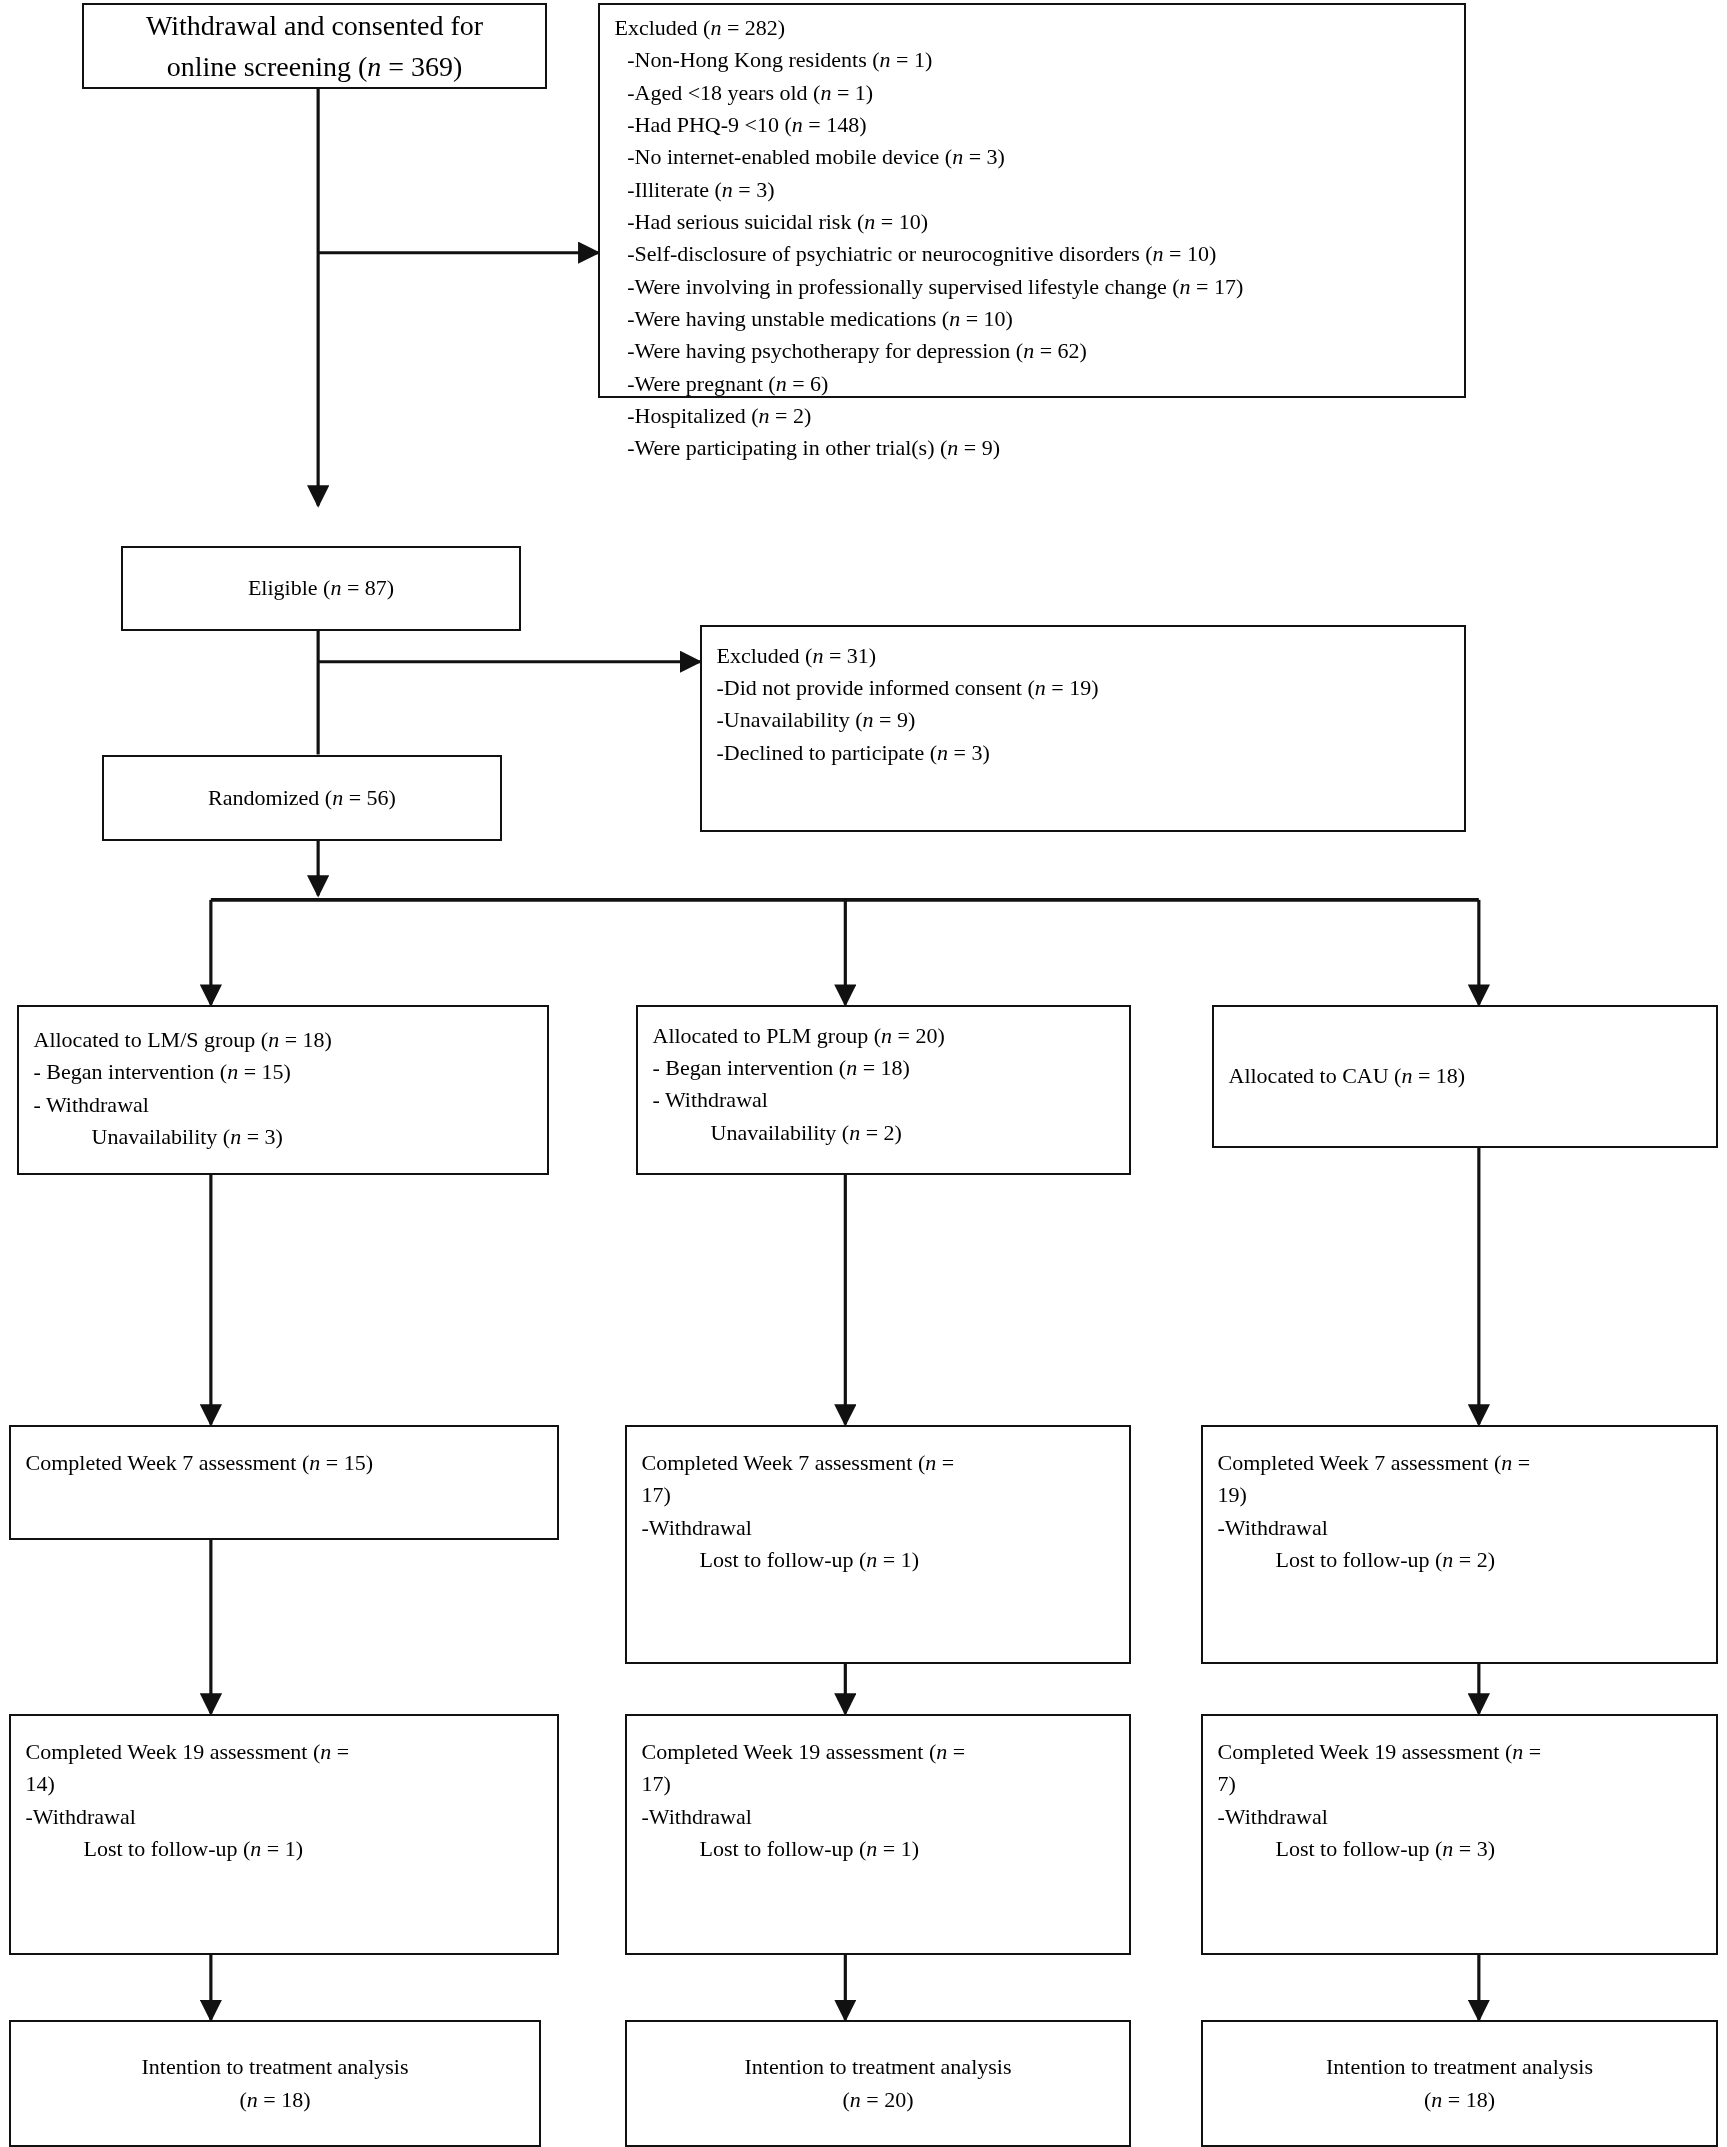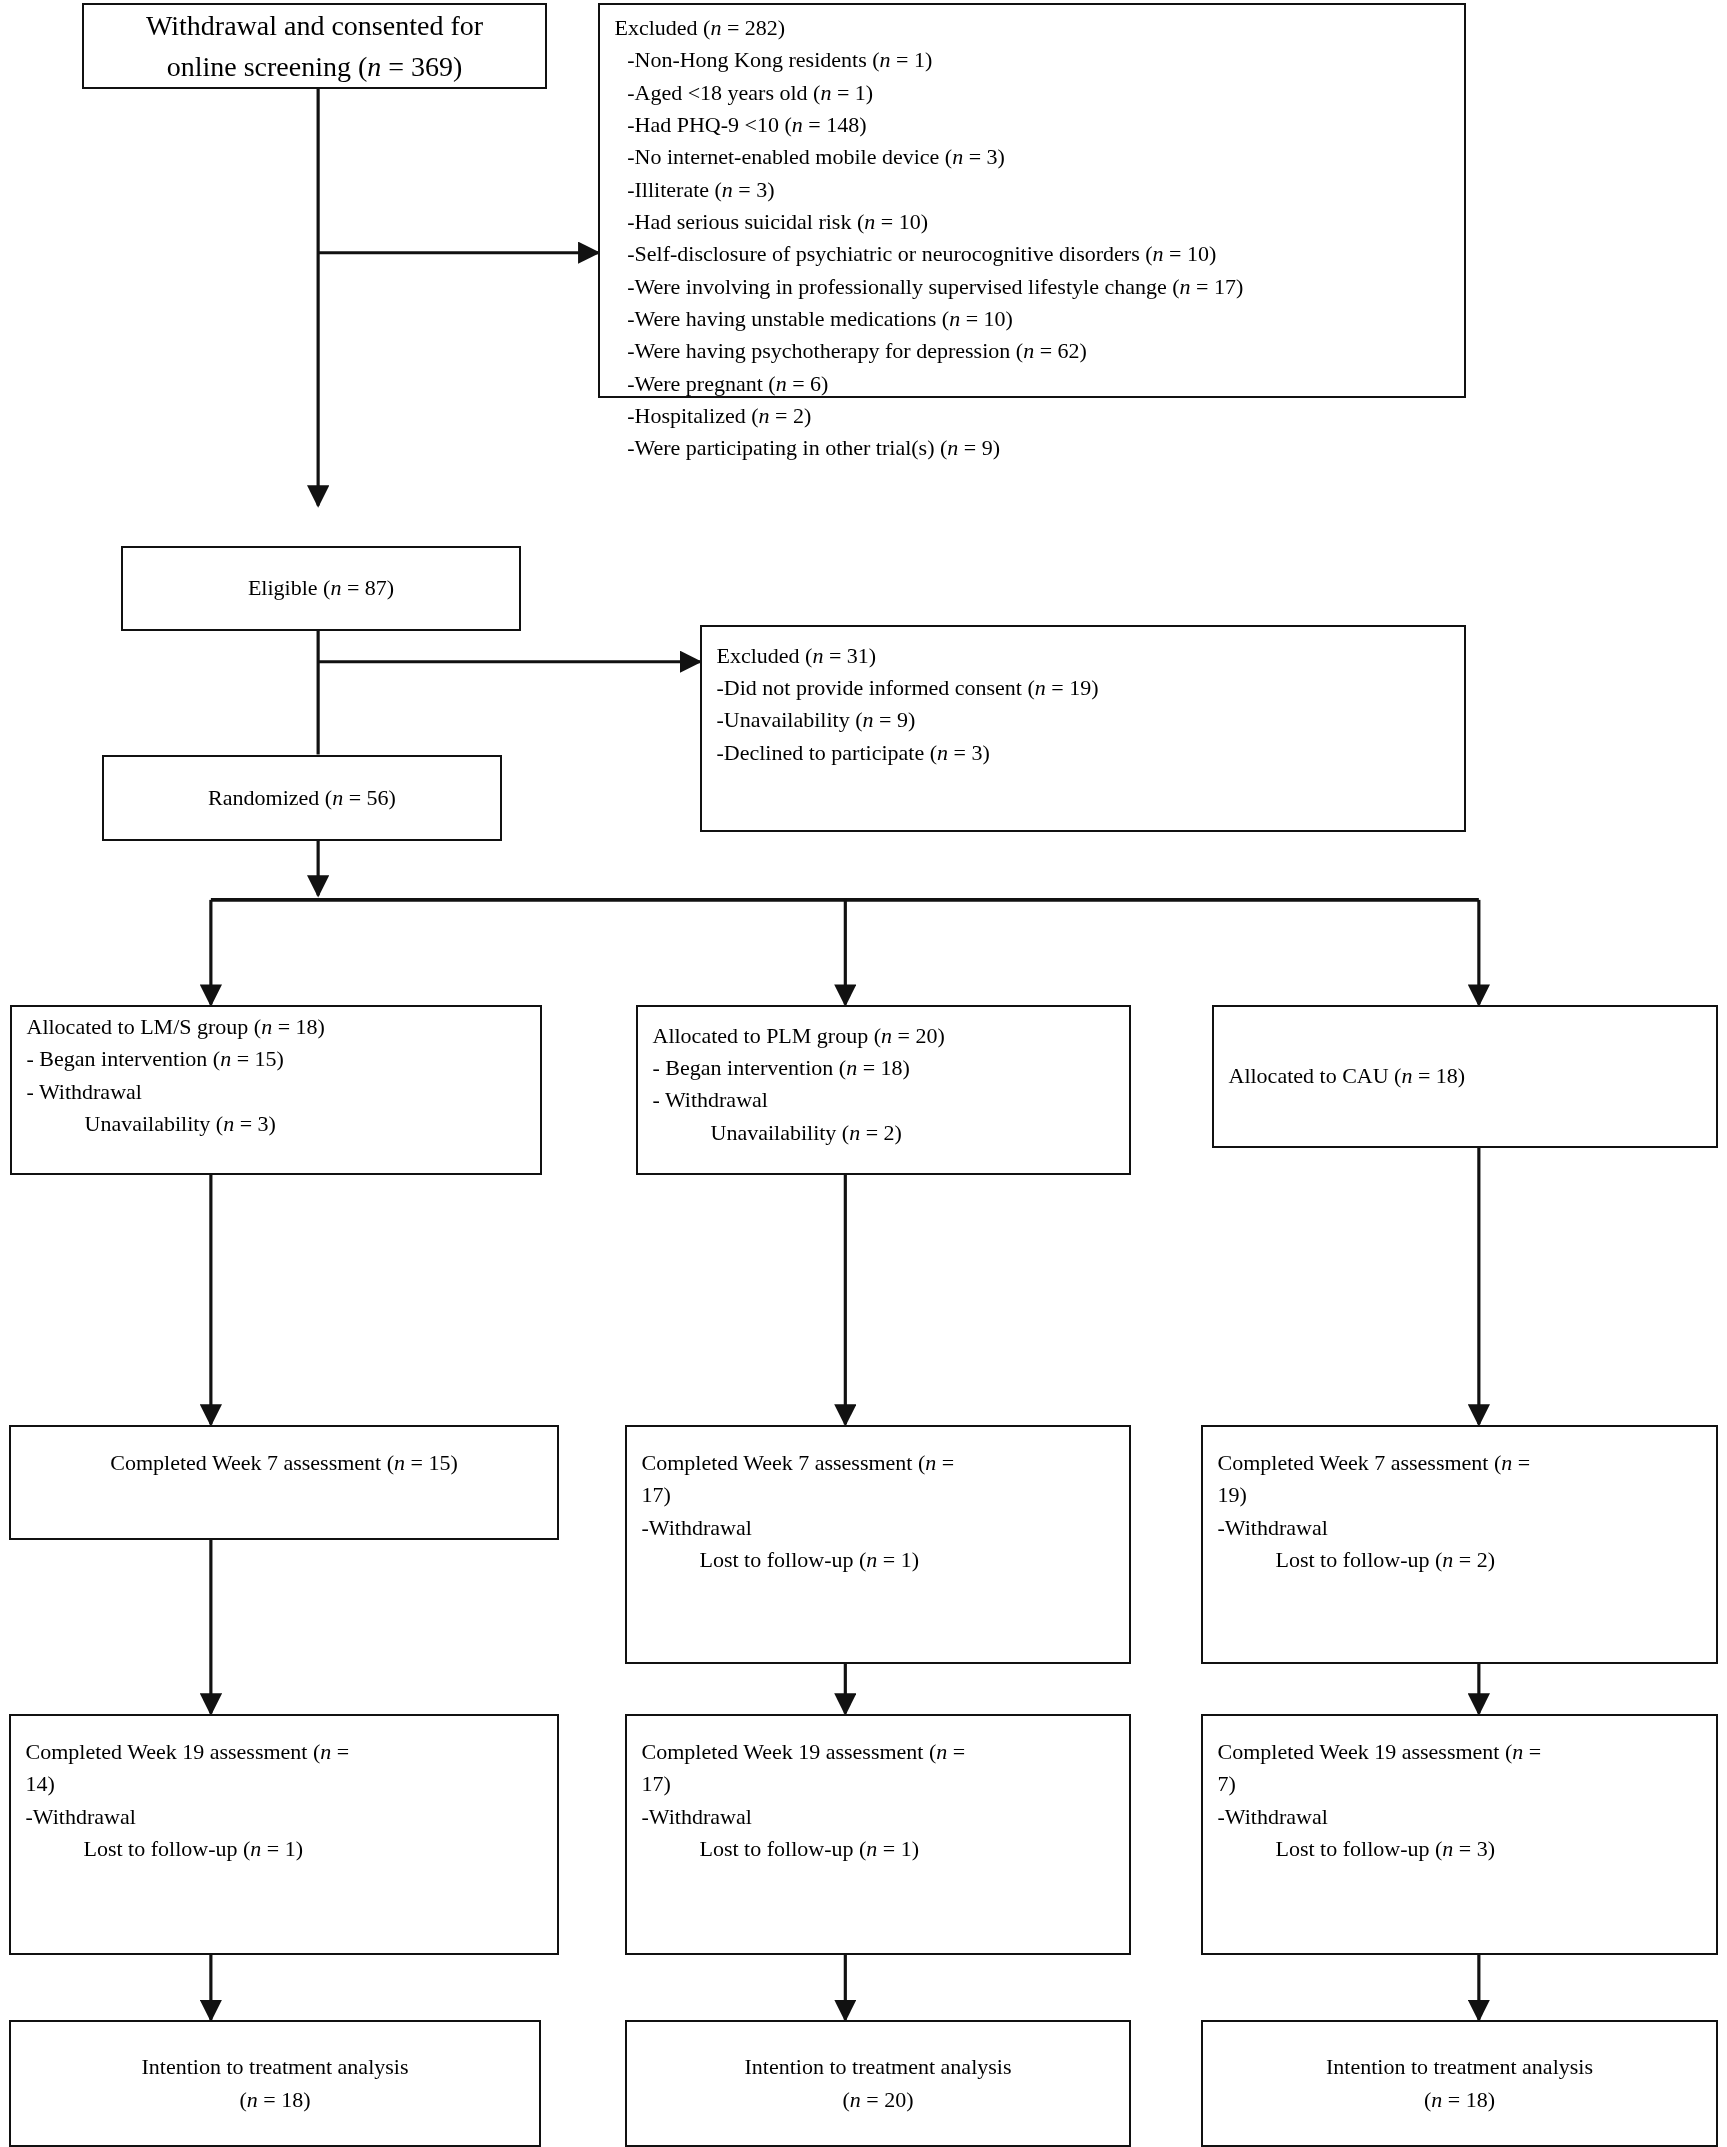--- a/index.html
+++ b/index.html
@@ -137,30 +137,30 @@
         <span class="ln">-Did not provide informed consent (<span class="ital">n</span> = 19)</span>
         <span class="ln">-Unavailability (<span class="ital">n</span> = 9)</span>
         <span class="ln">-Declined to participate (<span class="ital">n</span> = 3)</span>
       </div>
   </div>
 
   <div class="box center" style="left:102px; top:755px; width:400px; height:86px;">
     <span class="ln">Randomized (<span class="ital">n</span> = 56)</span>
   </div>
 
-  <div class="box left" style="left:10px; top:1005px; width:532px; height:170px; padding-top:4px;">
+  <div class="box left" style="left:17px; top:1005px; width:532px; height:170px; padding-top:17px;">
     <div>
         <span class="indent1">Allocated to LM/S group (<span class="ital">n</span> = 18)</span>
         <span class="indent1">- Began intervention (<span class="ital">n</span> = 15)</span>
         <span class="indent1">- Withdrawal</span>
         <span class="indent2">Unavailability (<span class="ital">n</span> = 3)</span>
       </div>
   </div>
 
-  <div class="box left" style="left:9px; top:1425px; width:550px; height:115px; padding-top:20px;text-align:center;">
+  <div class="box left" style="left:9px; top:1425px; width:550px; height:115px; padding-top:20px;">
     <div>
         <span class="indent1">Completed Week 7 assessment (<span class="ital">n</span> = 15)</span>
       </div>
   </div>
 
   <div class="box left" style="left:9px; top:1714px; width:550px; height:241px; padding-top:20px;">
     <div>
         <span class="indent1">Completed Week 19 assessment (<span class="ital">n</span> =</span>
         <span class="indent1">14)</span>
         <span class="indent1">-Withdrawal</span>

